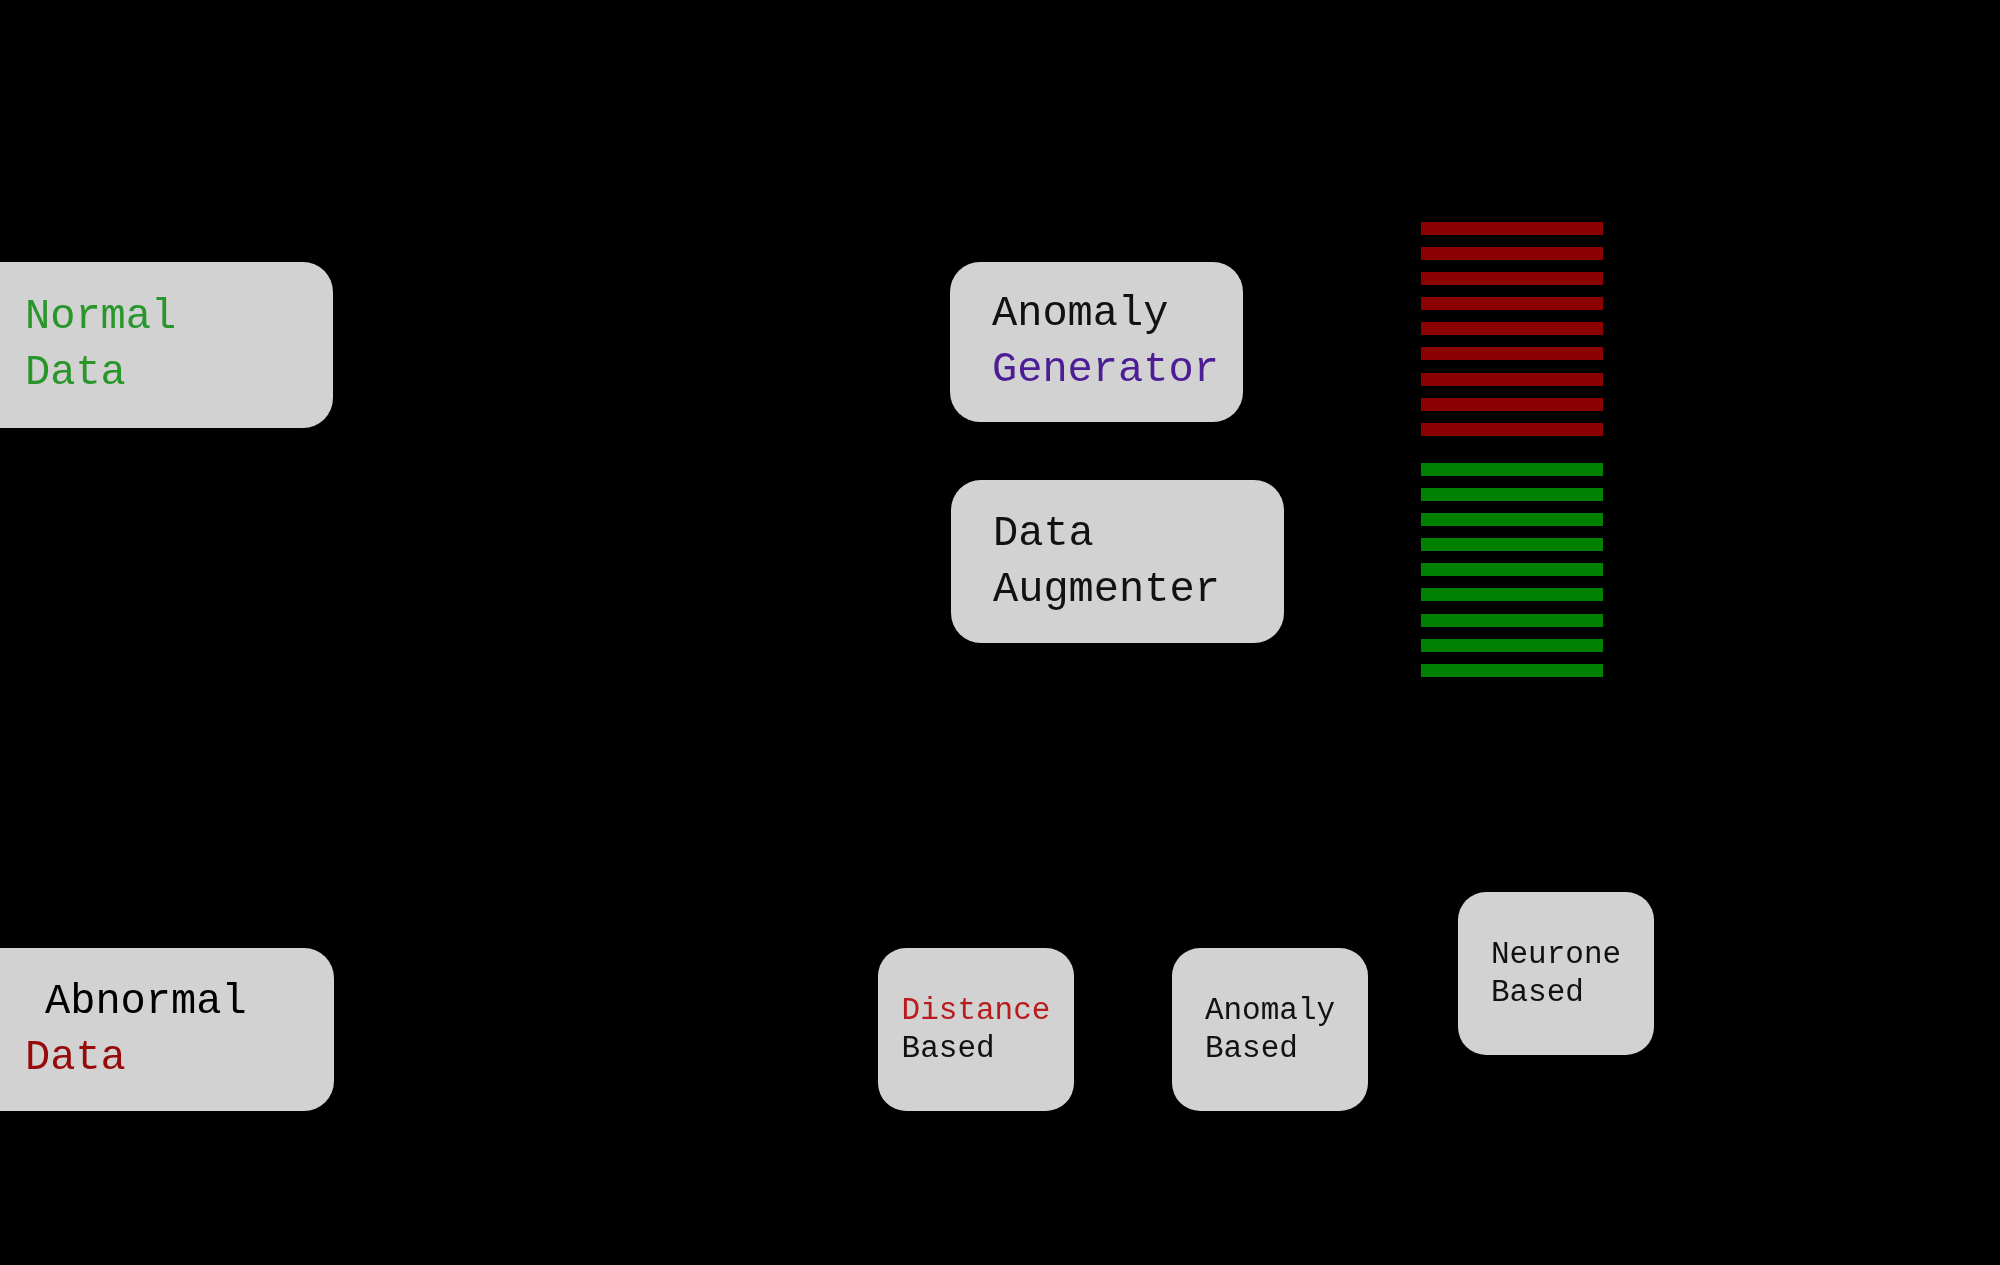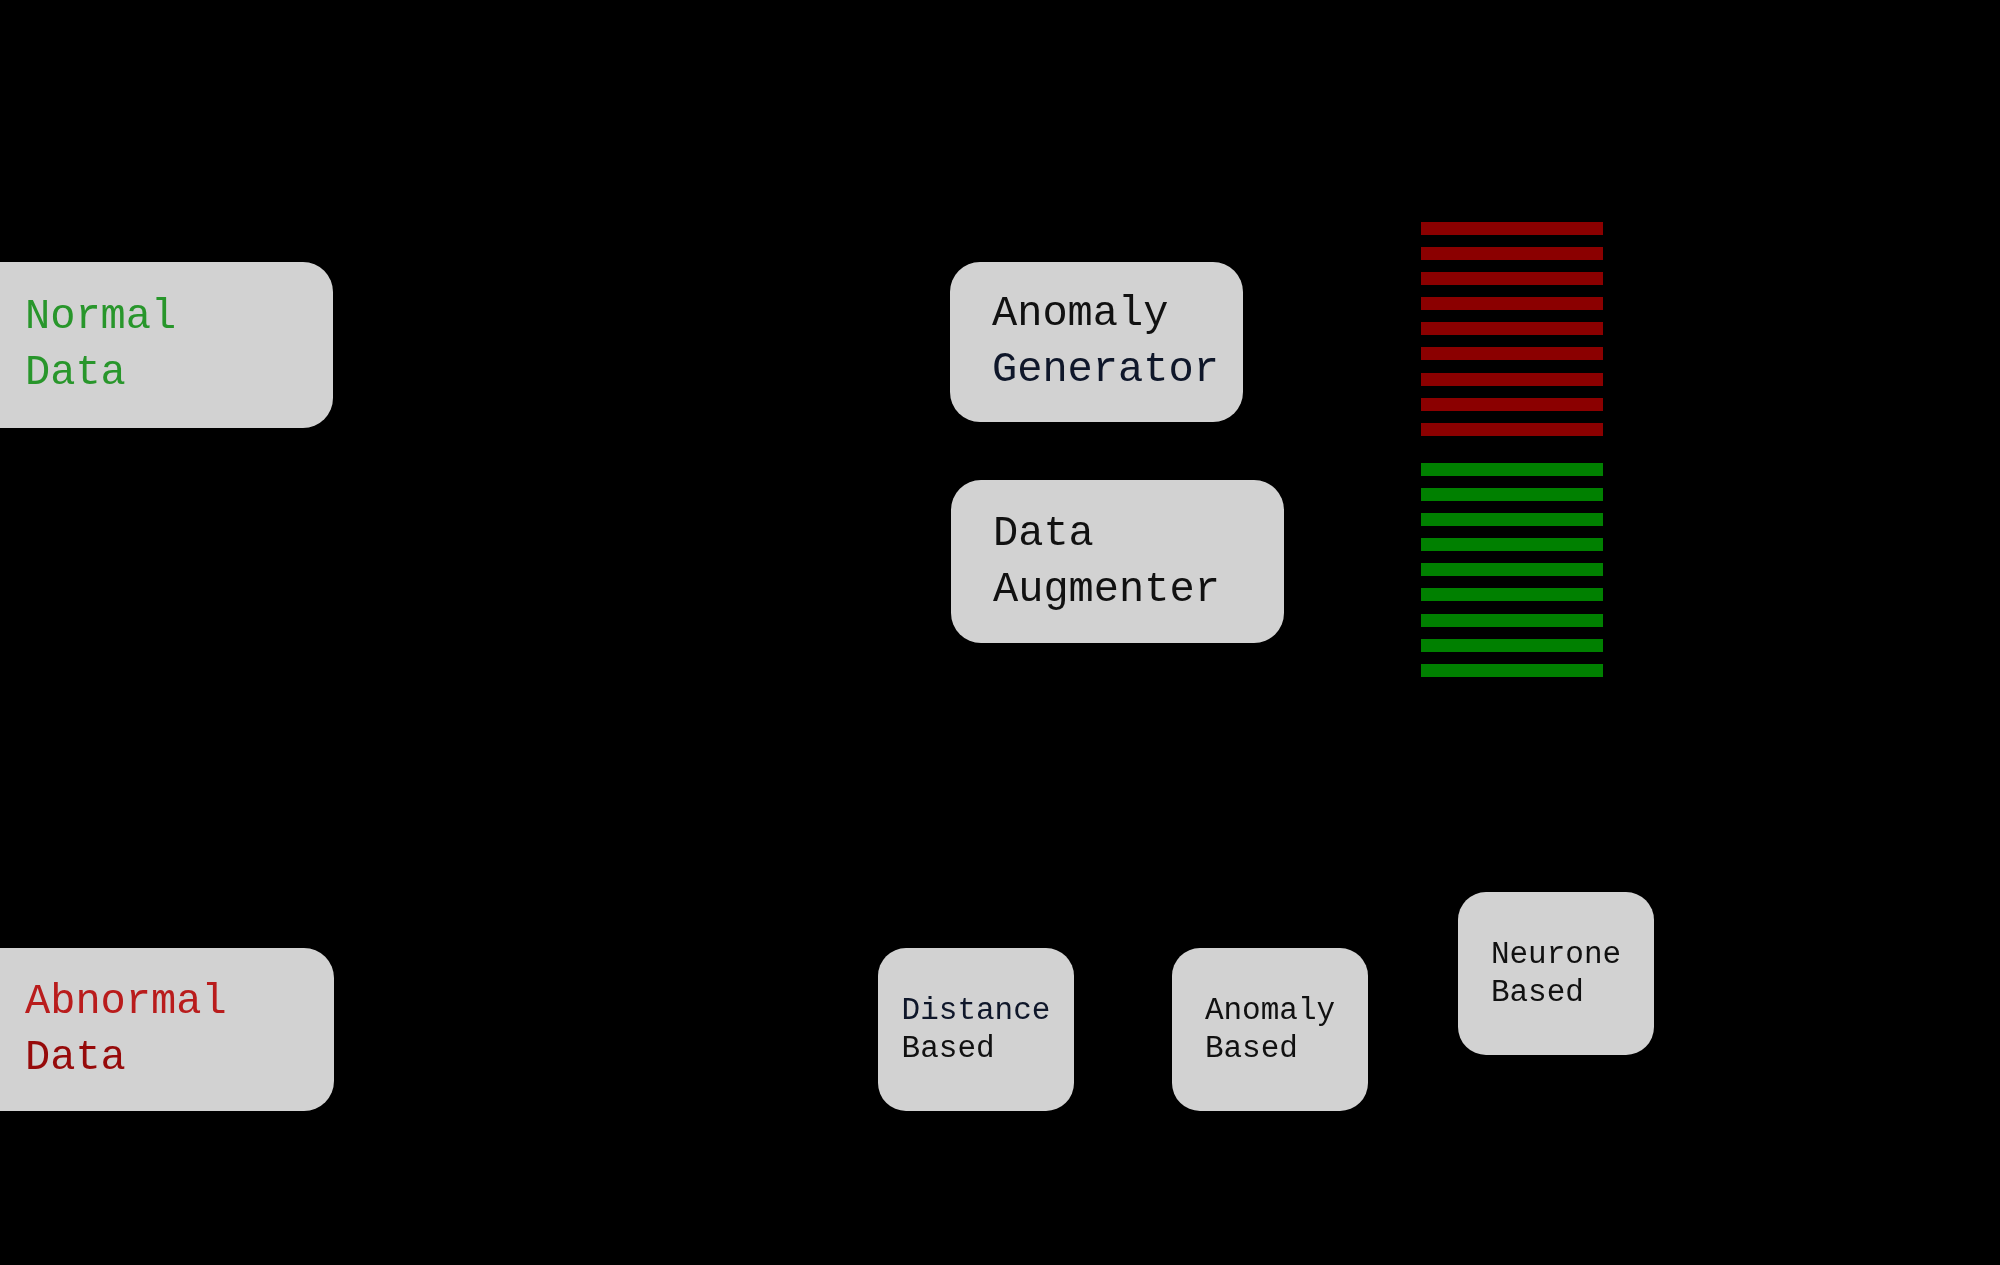--- a/index.html
+++ b/index.html
@@ -99,37 +99,37 @@
 <body>
 
 <div class="canvas">
 
   <div class="node big" id="normal-box" style="background: rgb(210, 210, 210);">
     <div class="line" style="color: rgb(40, 150, 43);">Normal</div>
     <div class="line" style="color: rgb(40, 150, 43);">Data</div>
   </div>
 
   <div class="node big" id="abnormal-box" style="background: rgb(210, 210, 210);">
-    <div class="line" style="color: #b91c1c;">Abnormal</div>
+    <div class="line" style="color: #000000; margin-left: 20px;">Abnormal</div>
     <div class="line" style="color: rgb(150, 10, 10);">Data</div>
   </div>
 
   <div class="node big" id="anomaly-generator-box" style="background: rgb(210, 210, 210);">
     <div class="line" style="color: rgb(17, 17, 17);">Anomaly</div>
-    <div class="line" style="color: #0f172a;">Generator</div>
+    <div class="line" style="color: #4c1d95;">Generator</div>
   </div>
 
   <div class="node big" id="data-augmenter-box" style="background: rgb(210, 210, 210);">
     <div class="line" style="color: rgb(17, 17, 17);">Data</div>
     <div class="line" style="color: rgb(17, 17, 17);">Augmenter</div>
   </div>
 
   <div class="node small detector" id="distance-box" style="background: rgb(210, 210, 210);">
     <div class="lines">
-      <div class="line" style="color: #0f172a;">Distance</div>
+      <div class="line" style="color: #b91c1c;">Distance</div>
       <div class="line" style="color: rgb(17, 17, 17);">Based</div>
     </div>
   </div>
 
   <div class="node small detector" id="kernel-box" style="background: rgb(210, 210, 210);">
     <div class="lines">
       <div class="line" style="color: rgb(17, 17, 17);">Anomaly</div>
       <div class="line" style="color: rgb(17, 17, 17);">Based</div>
     </div>
   </div>

